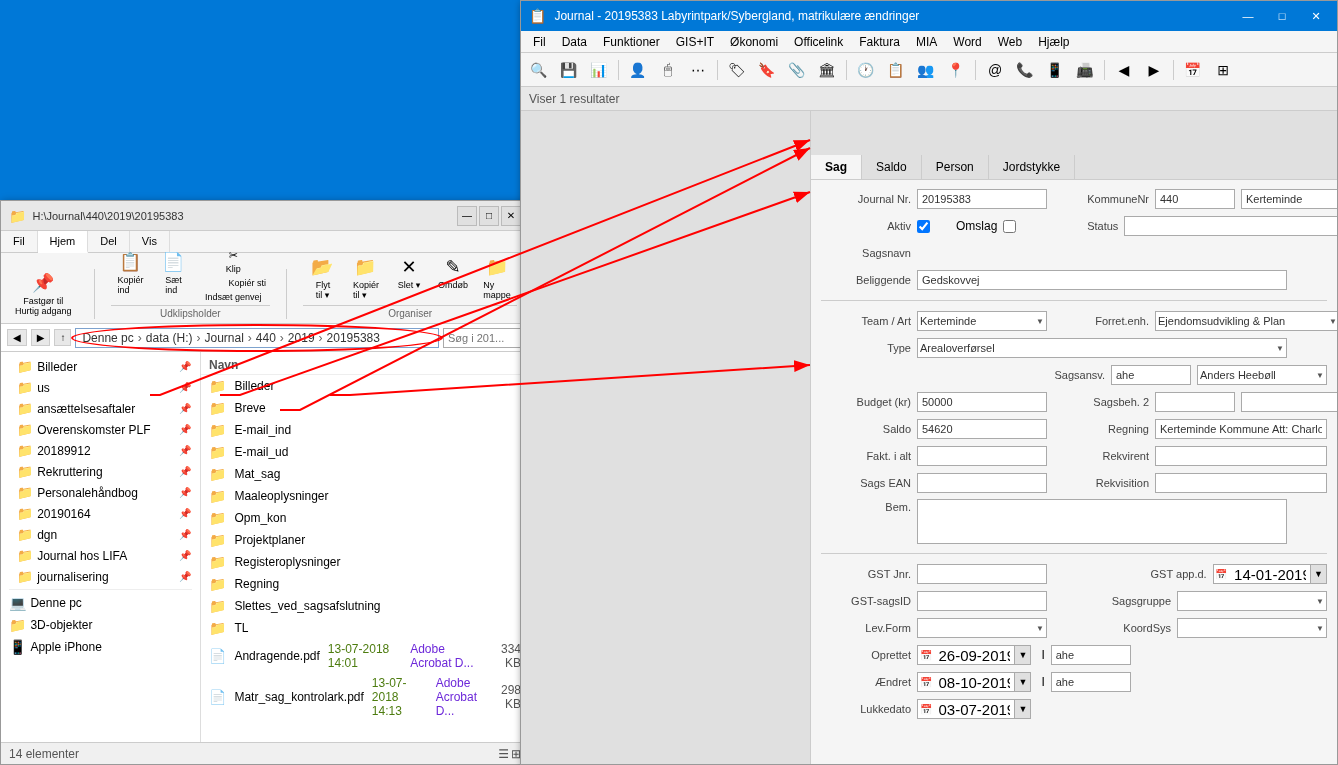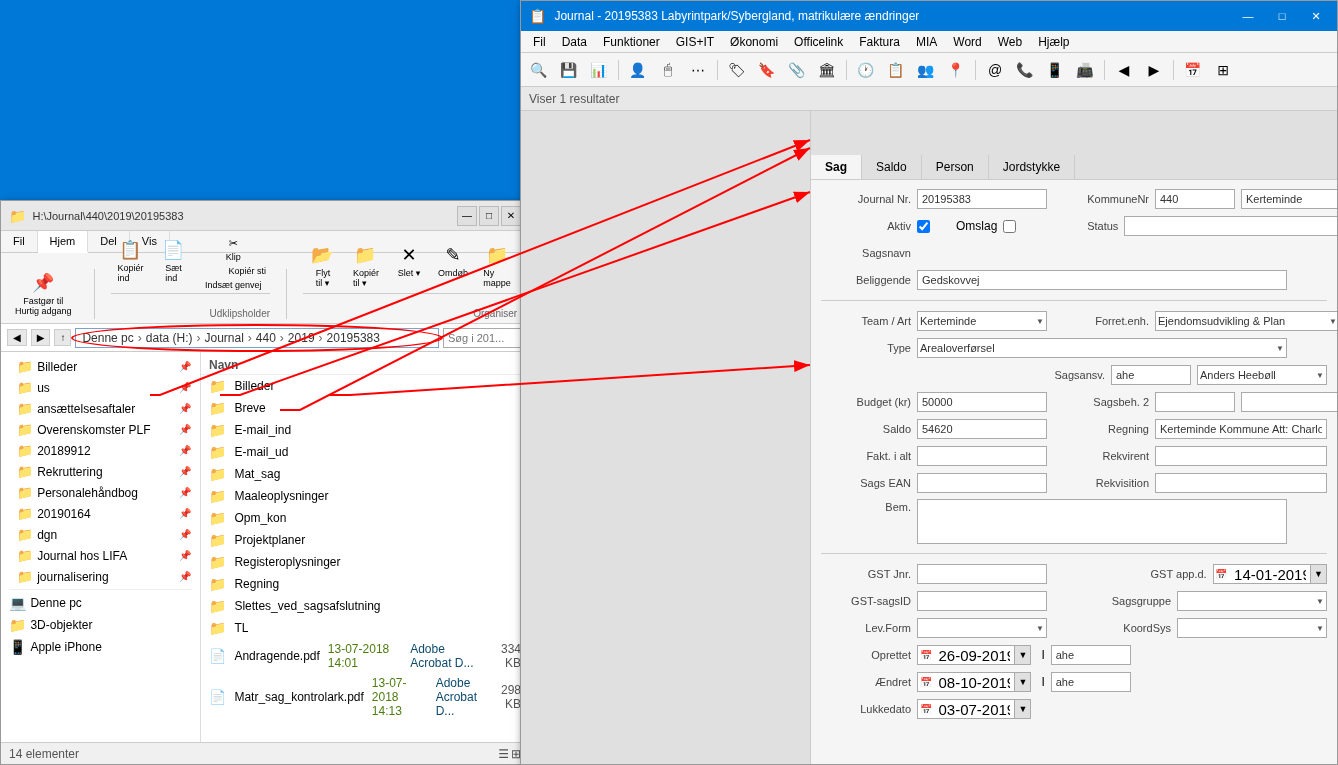--- a/index.html
+++ b/index.html
@@ -81,23 +81,23 @@
       cursor: pointer;
       font-size: 10px;
       gap: 2px;
       min-width: 40px;
     }
     .ribbon-icon { font-size: 18px; }
     .ribbon-group-label {
       font-size: 10px;
       color: #666;
       border-top: 1px solid #ccc;
-      padding-top: 14px;
+      padding-top: 2px;
       width: 100%;
-      text-align: right;
+      text-align: center;
     }
 
     
     .address-bar {
       display: flex;
       align-items: center;
       padding: 3px 6px;
       gap: 4px;
       background: white;
       border-bottom: 1px solid #ccc;
@@ -177,21 +177,21 @@
       align-items: center;
       padding: 3px 8px;
       gap: 8px;
       font-size: 11px;
       cursor: pointer;
     }
     .file-folder-icon { color: #f5a623; font-size: 14px; }
     .file-pdf-icon { color: #cc0000; font-size: 14px; }
     .file-name { flex: 1; }
     .file-date { width: 130px; color: #4d7c0f; }
-    .file-type { width: 120px; color: #0c4a6e; }
+    .file-type { width: 120px; color: #6d28d9; }
     .file-size { width: 60px; color: #555; text-align: right; }
 
     
     .explorer-status {
       height: 22px;
       background: #f0f0f0;
       border-top: 1px solid #ccc;
       display: flex;
       align-items: center;
       padding: 0 8px;

